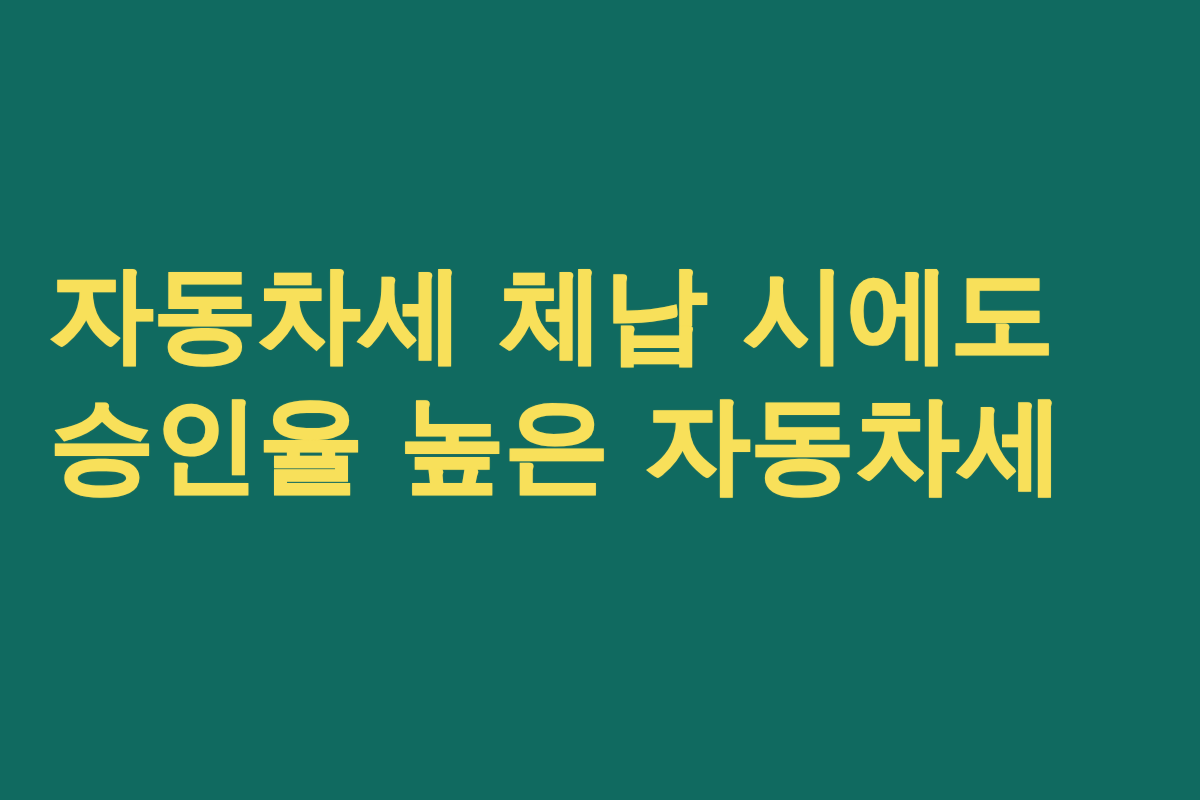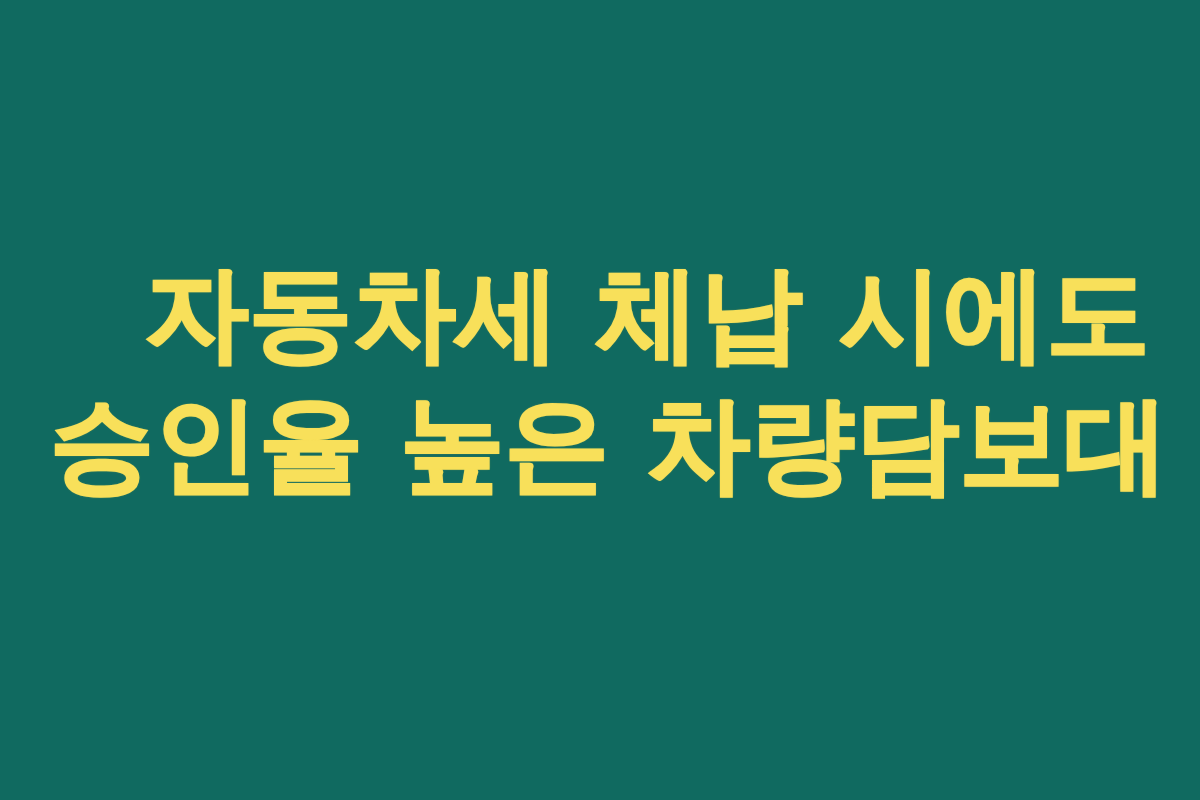--- a/index.html
+++ b/index.html
@@ -34,21 +34,21 @@
     flex-direction: column;
     align-items: center;
     justify-content: center;
     
     margin-top: -42px;
   }
 
   .headline-line {
     display: block;
     width: 100%;
-    text-align: right;
+    text-align: left;
     color: #F8E05A;
     font-family: "DejaVu Sans", "Liberation Sans", sans-serif;
     font-weight: 700;
     font-size: 103px;
     line-height: 130px;
     height: 130px;
     letter-spacing: 0.005em;
     white-space: nowrap;
     word-break: keep-all;
     
@@ -67,18 +67,18 @@
 </style>
 </head>
 <body>
 
 <div id="thumbnail-card" style="background: rgb(16, 106, 96);">
 
   <div id="headline-block">
 
     <span class="headline-line" id="headline-line-1" style="color: rgb(248, 224, 90); -webkit-text-stroke: 2.5px rgb(248, 224, 90);">자동차세 체납 시에도</span>
 
-    <span class="headline-line" id="headline-line-2" style="color: rgb(248, 224, 90); -webkit-text-stroke: 2.5px rgb(248, 224, 90);">승인율 높은 차량담보대</span>
+    <span class="headline-line" id="headline-line-2" style="color: rgb(248, 224, 90); -webkit-text-stroke: 2.5px rgb(248, 224, 90);">승인율 높은 자동차세</span>
 
 
   </div>
 
 </div>
 
 </body></html>

